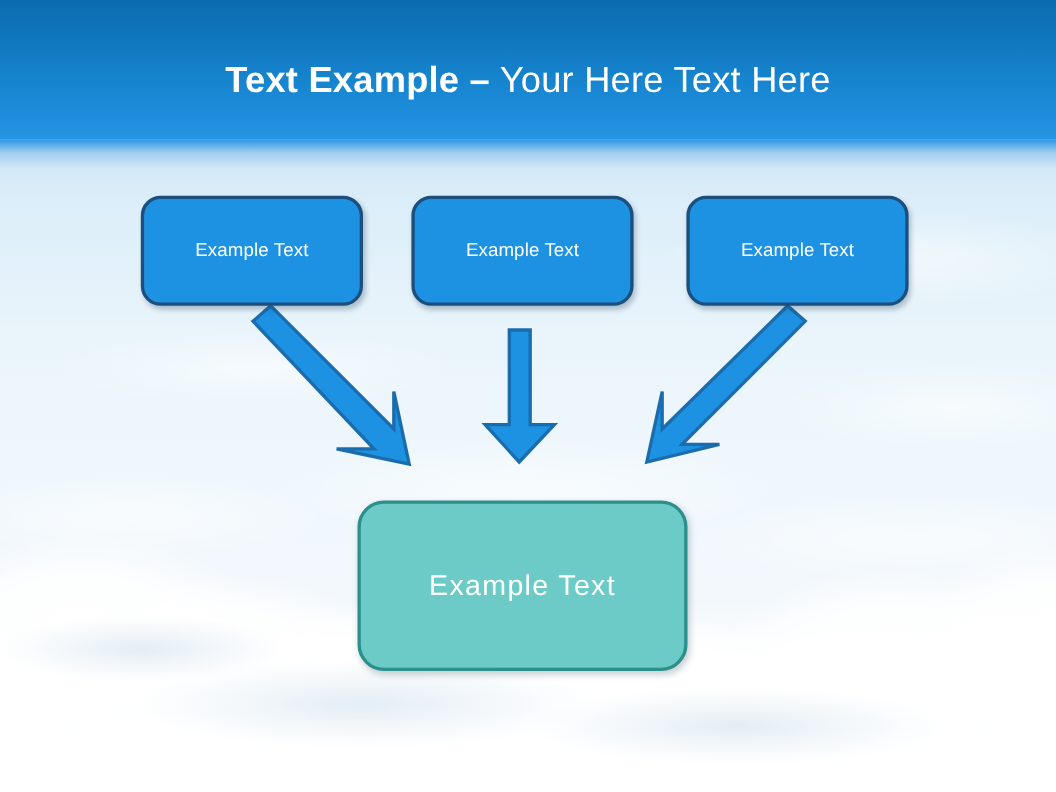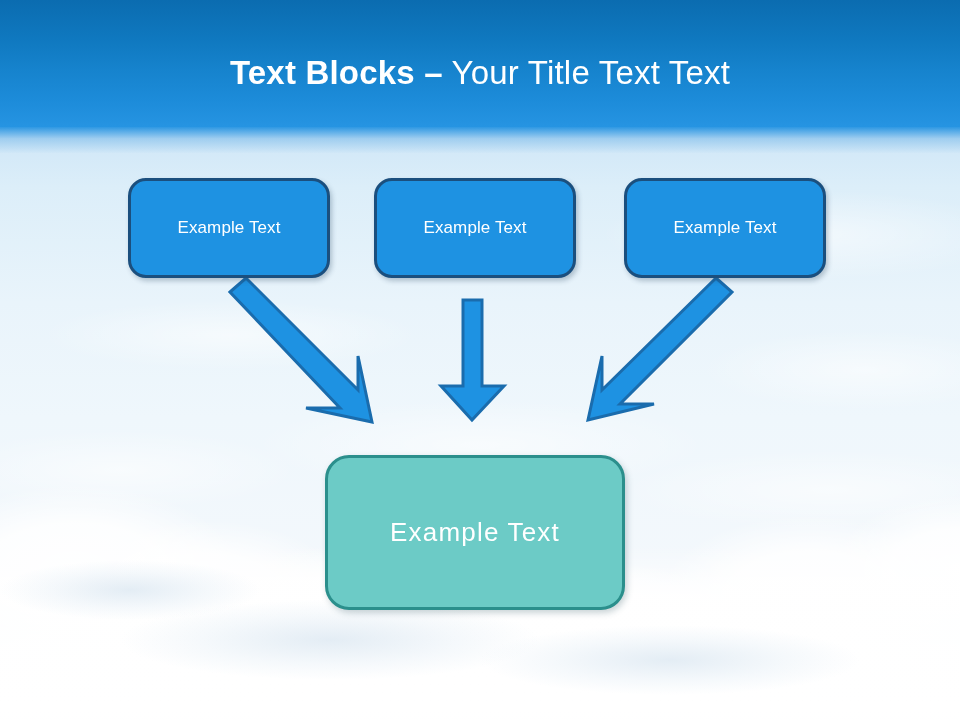--- a/index.html
+++ b/index.html
@@ -163,21 +163,21 @@
 
     <div class="cloud-deck"></div>
 
     <div class="deck-shade" style="left:120px; top:600px; width:420px; height:80px;"></div>
     <div class="deck-shade" style="left:480px; top:625px; width:380px; height:70px;"></div>
     <div class="deck-shade" style="left:0px; top:560px; width:260px; height:60px;"></div>
   </div>
 
   <div class="header-band"></div>
   <div class="header-fade"></div>
-  <div class="slide-title"><span class="t-bold">Text Blocks –</span><span class="t-light"> Your Title Text Text</span></div>
+  <div class="slide-title"><span class="t-bold">Text Example –</span><span class="t-light"> Your Here Text Here</span></div>
 
   <svg class="arrow-svg" viewBox="0 0 960 720" xmlns="http://www.w3.org/2000/svg">
 
     <polygon class="arrow-shape" points="230,292 246,278 358,390 358,356 372,422 306,408 340,408"></polygon>
 
     <polygon class="arrow-shape" points="463,300 482,300 482,386 504,386 472,420 441,386 463,386"></polygon>
 
     <polygon class="arrow-shape" points="716,278 732,292 620,404 654,404 588,420 602,356 602,390"></polygon>
   </svg>
 

